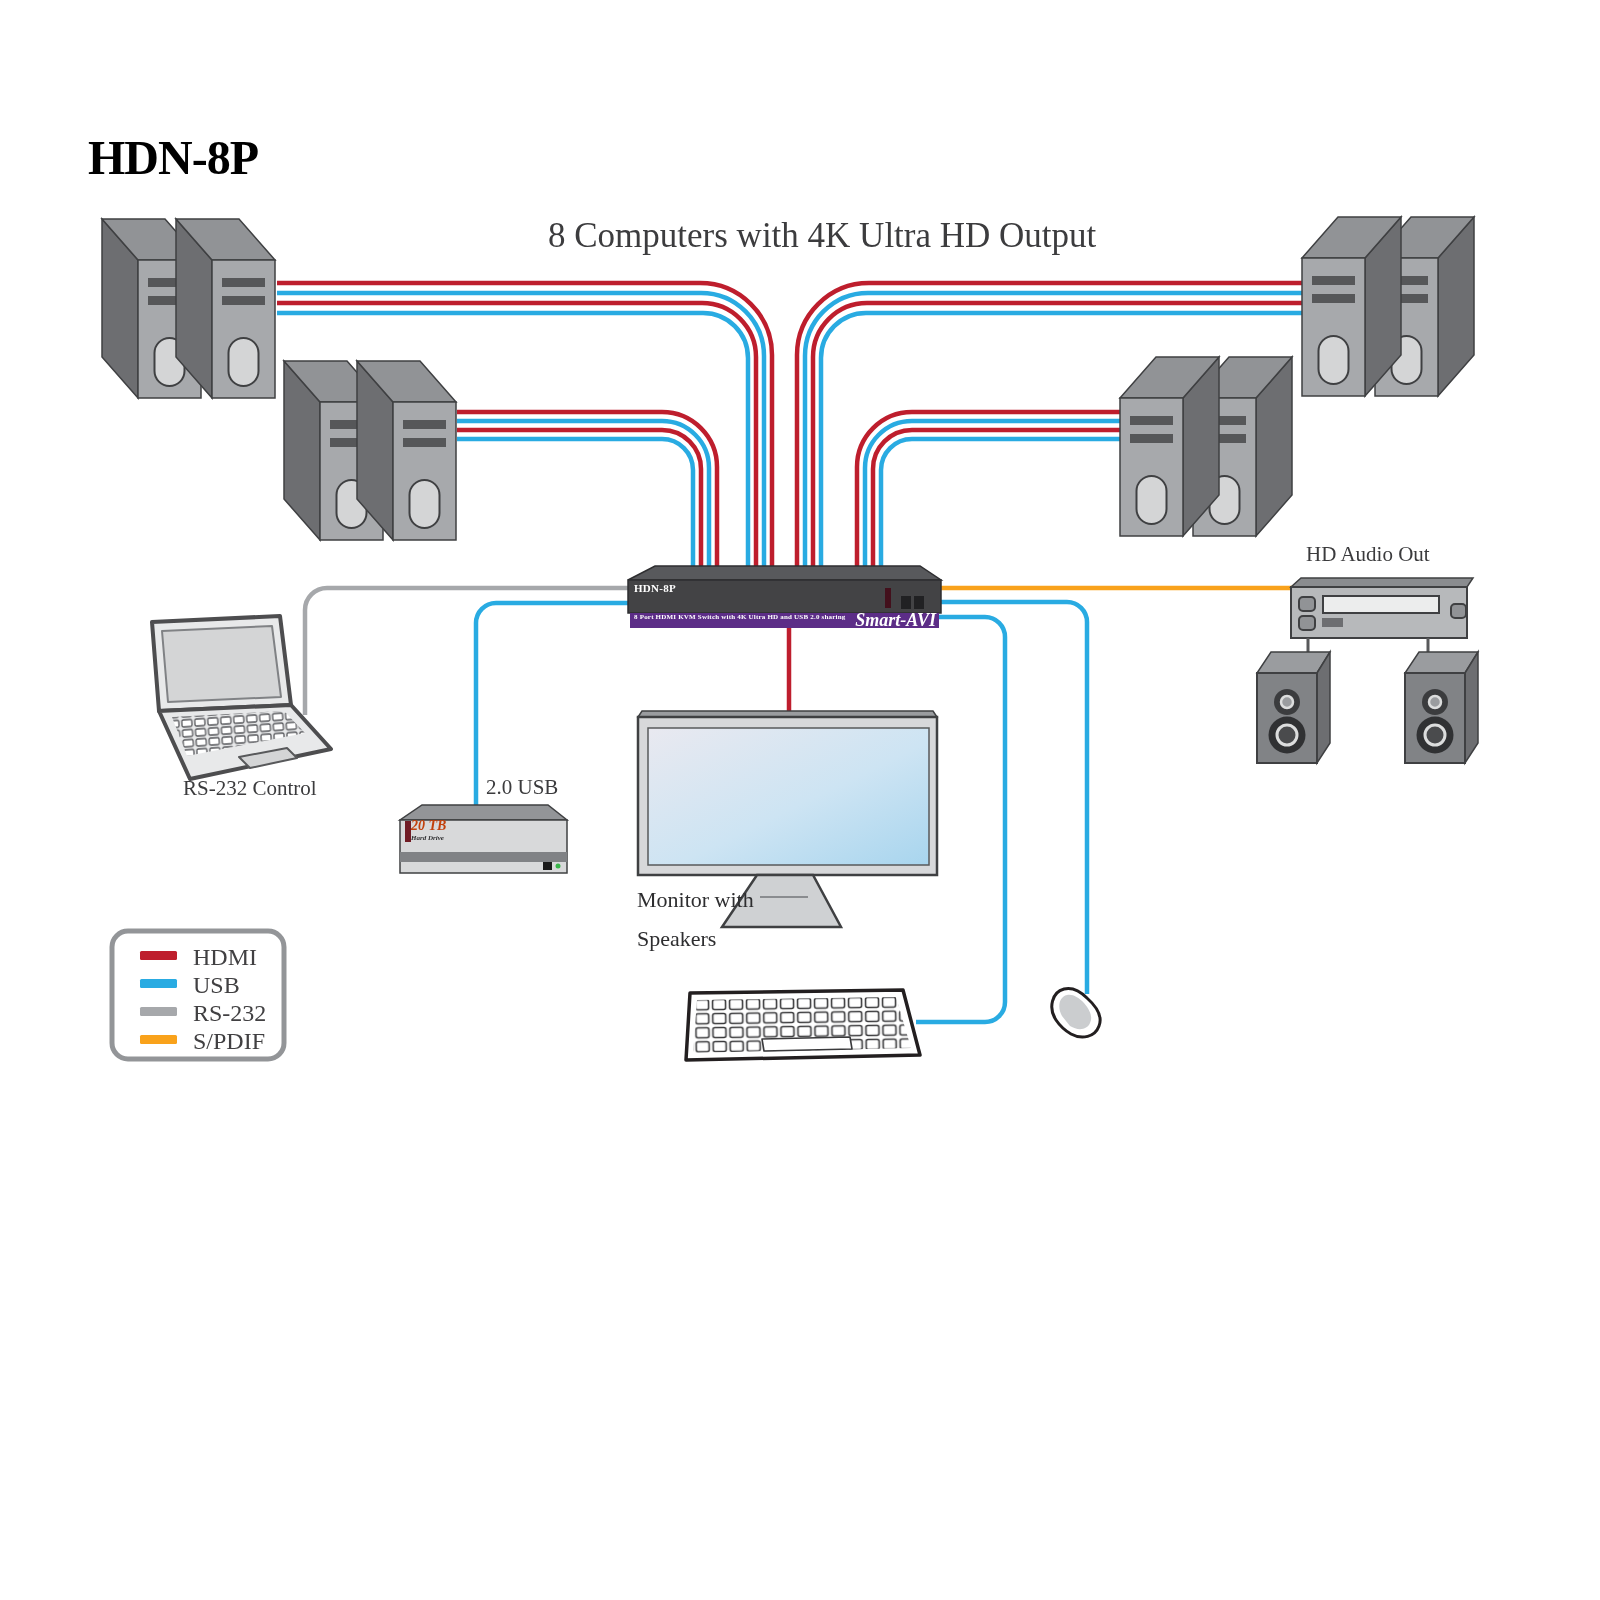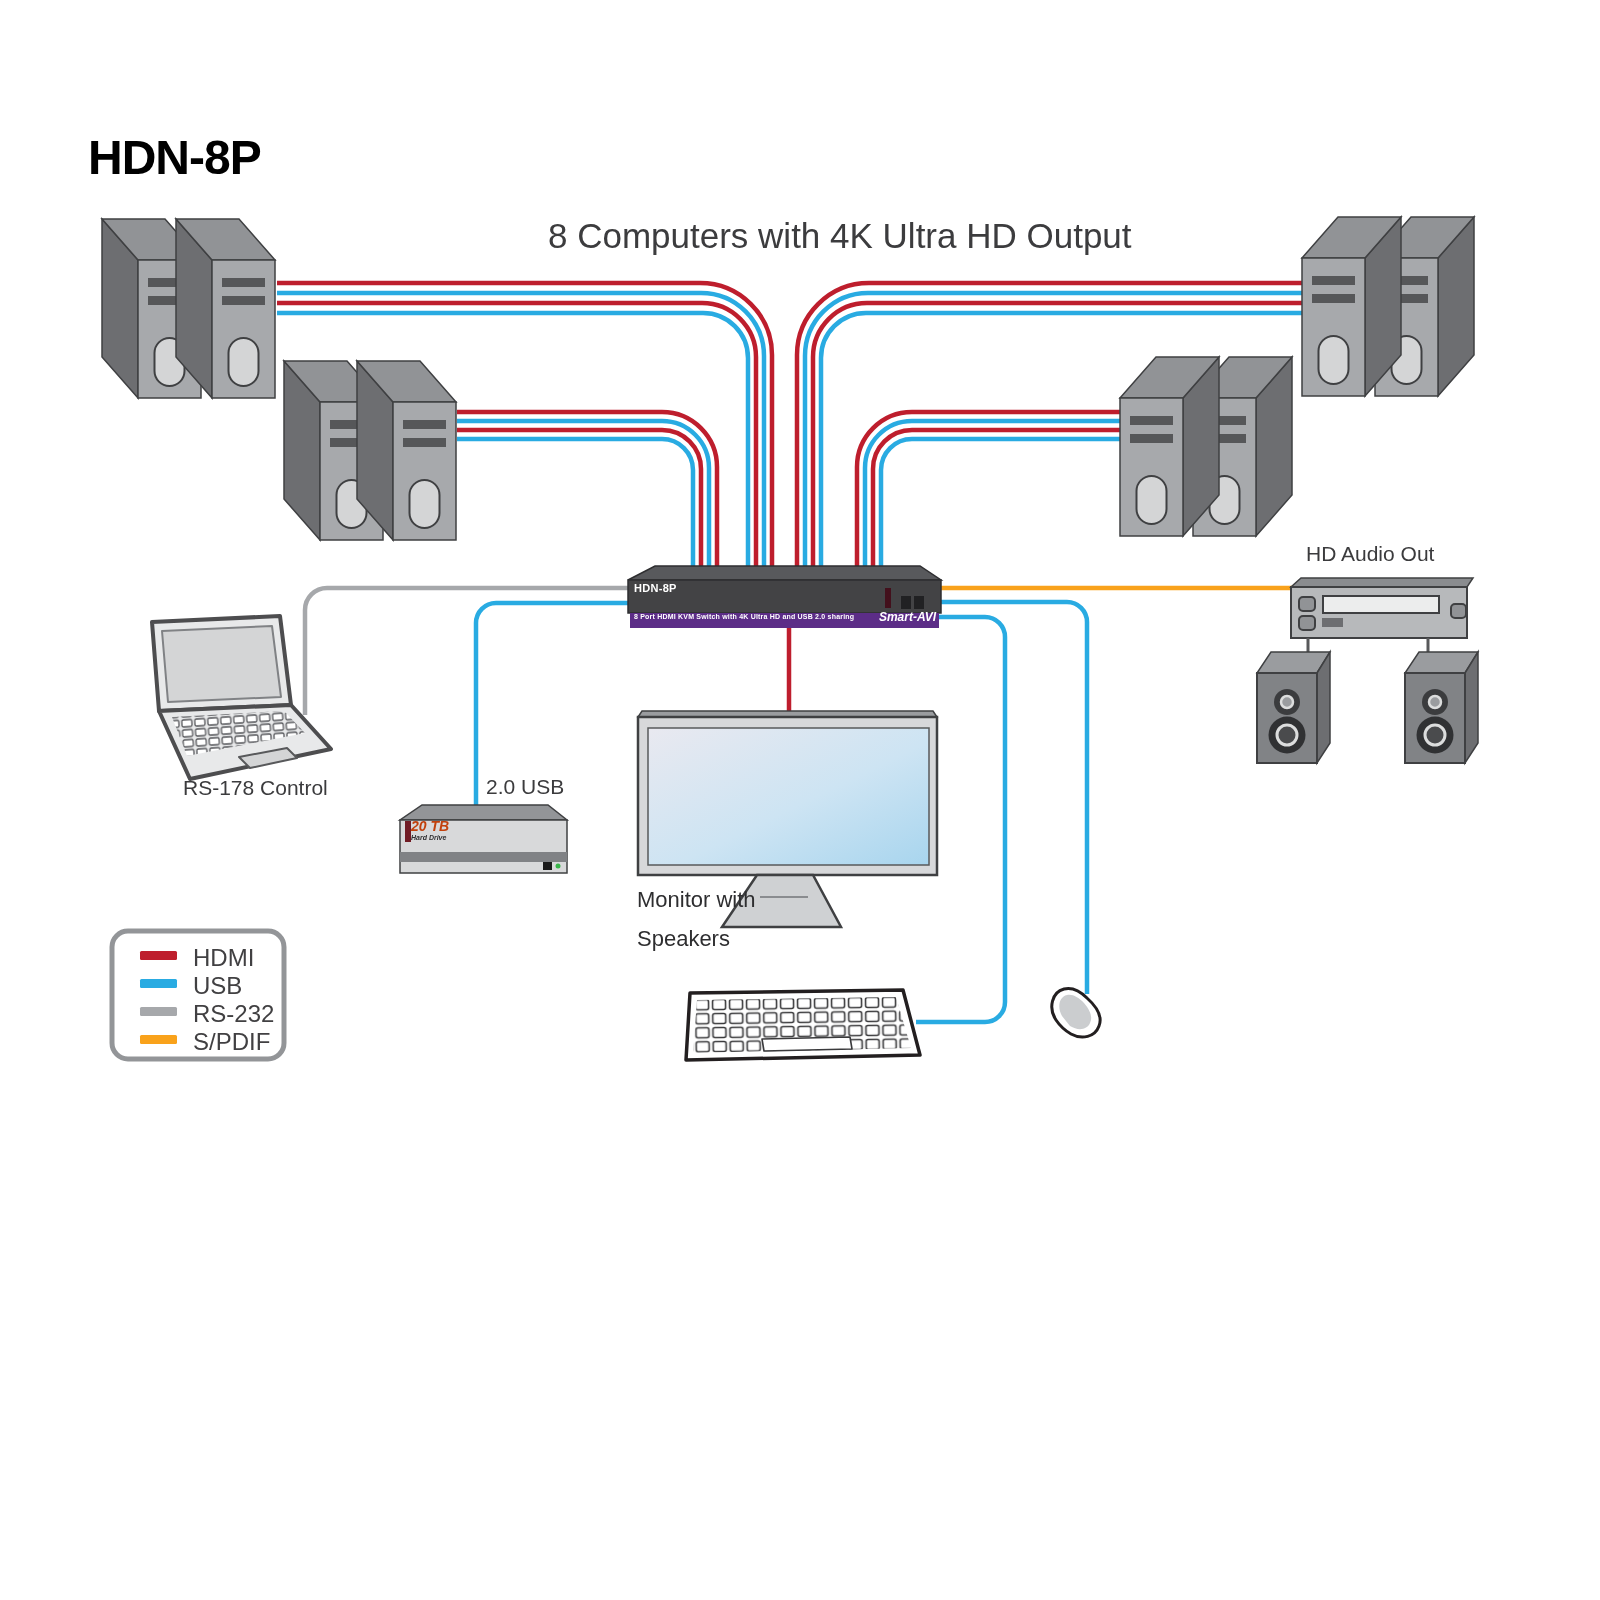--- a/index.html
+++ b/index.html
@@ -1,29 +1,29 @@
 <!DOCTYPE html>
 <html><head>
 <meta charset="utf-8">
 <style>
   html,body{margin:0;padding:0;background:#ffffff;}
   #stage{position:relative;width:1572px;height:1600px;background:#ffffff;overflow:hidden;
-         font-family:Liberation Sans, sans-serif;}
+         font-family:Liberation Serif, serif;}
   #diagram-svg{position:absolute;left:0;top:0;z-index:1;}
   .txt{position:absolute;z-index:2;color:#323234;}
   .title{left:88px;top:130px;font-size:48px;font-weight:bold;color:#000;letter-spacing:-1px;}
   .subtitle{left:548px;top:216px;font-size:35px;color:#3c3c3e;}
   .lbl{font-size:21px;color:#3b3b3d;text-align:right;}
   .lbl-rs232{left:183px;top:776px;}
   .lbl-usb{left:486px;top:775px;}
   .lbl-monitor{left:637px;top:880px;font-size:22px;line-height:39px;white-space:pre-line;color:#2e2e30;}
   .lbl-audio{left:1306px;top:542px;}
   .kvm-model{left:634px;top:582px;font-size:11px;font-weight:bold;color:#ffffff;letter-spacing:.3px;}
   .kvm-desc{left:634px;top:613px;font-size:7px;font-weight:bold;color:#ffffff;letter-spacing:.2px;}
-  .kvm-brand{left:838px;top:610px;width:98px;text-align:right;font-size:12px;font-weight:bold;
+  .kvm-brand{left:838px;top:610px;width:98px;text-align:right;font-size:18px;font-weight:bold;
              font-style:italic;color:#ffffff;}
   .hdd-cap{left:411px;top:818px;font-size:14px;font-weight:bold;font-style:italic;color:#c2410c;}
   .hdd-type{left:411px;top:834px;font-size:7px;font-weight:bold;font-style:italic;color:#2f2f31;}
   .leg-lbl{left:193px;font-size:24px;color:#414042;}
   .leg-0{top:944px;} .leg-1{top:972px;} .leg-2{top:1000px;} .leg-3{top:1028px;}
 </style>
 </head>
 <body>
 
 <div id="stage">
@@ -184,21 +184,21 @@
     <rect x="140" y="1007" width="37" height="9" rx="1.5" fill="#a6a8ab"></rect>
     <rect x="140" y="1035" width="37" height="9" rx="1.5" fill="#f9a21b"></rect>
   </g>
 </svg>
 
   <div class="txt title">HDN-8P</div>
   <div class="txt subtitle">8 Computers with 4K Ultra HD Output</div>
   <div class="txt kvm-model">HDN-8P</div>
   <div class="txt kvm-desc">8 Port HDMI KVM Switch with 4K Ultra HD and USB 2.0 sharing</div>
   <div class="txt kvm-brand">Smart-AVI</div>
-  <div class="txt lbl lbl-rs232">RS-178 Control</div>
+  <div class="txt lbl lbl-rs232">RS-232 Control</div>
   <div class="txt lbl lbl-usb">2.0 USB</div>
   <div class="txt lbl-monitor">Monitor with
 Speakers</div>
   <div class="txt lbl lbl-audio">HD Audio Out</div>
   <div class="txt hdd-cap">20 TB</div>
   <div class="txt hdd-type">Hard Drive</div>
   <div class="txt leg-lbl leg-0">HDMI</div>
   <div class="txt leg-lbl leg-1">USB</div>
   <div class="txt leg-lbl leg-2">RS-232</div>
   <div class="txt leg-lbl leg-3">S/PDIF</div>

